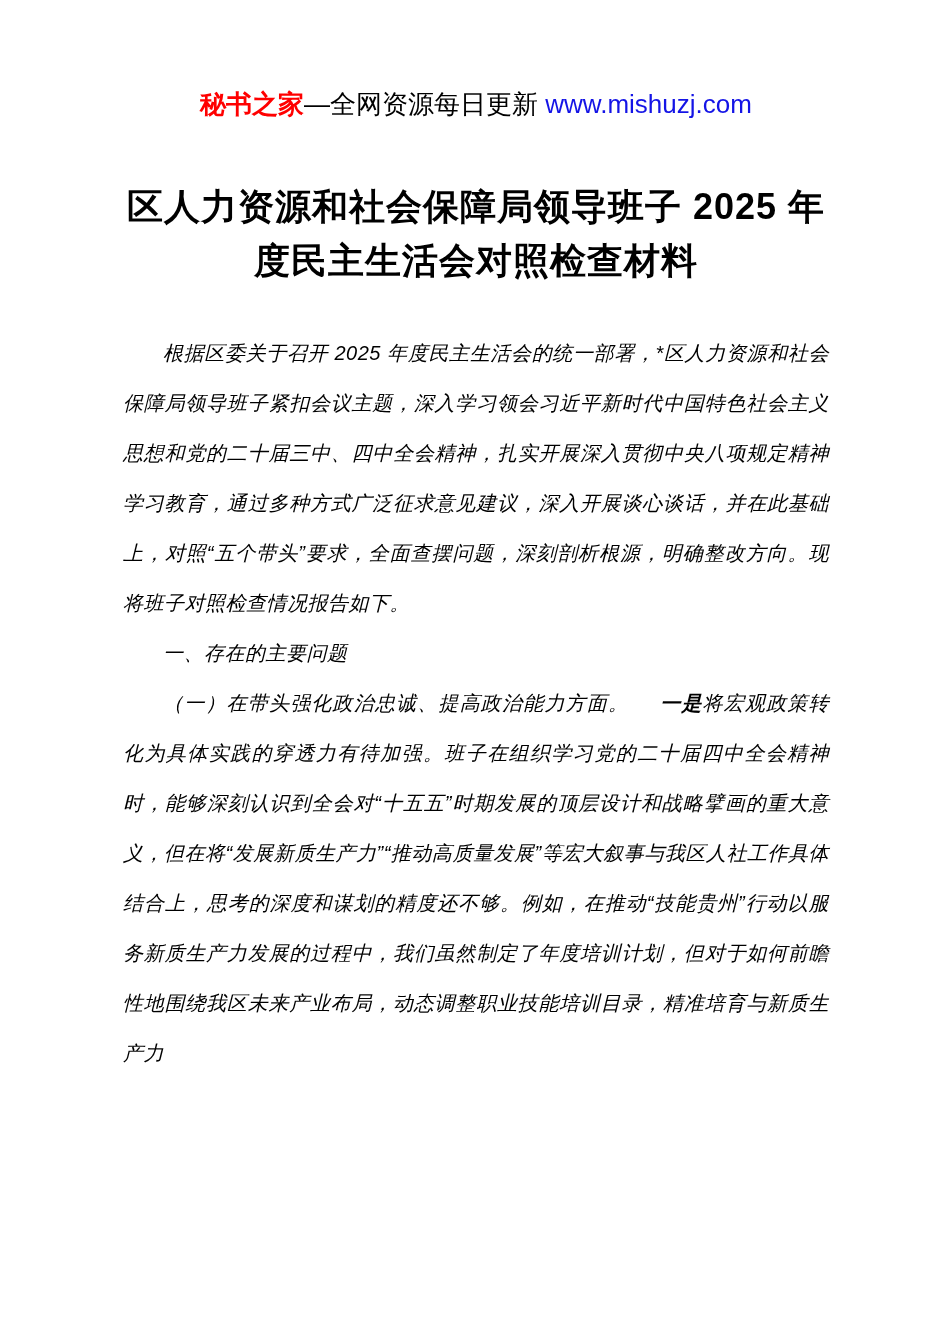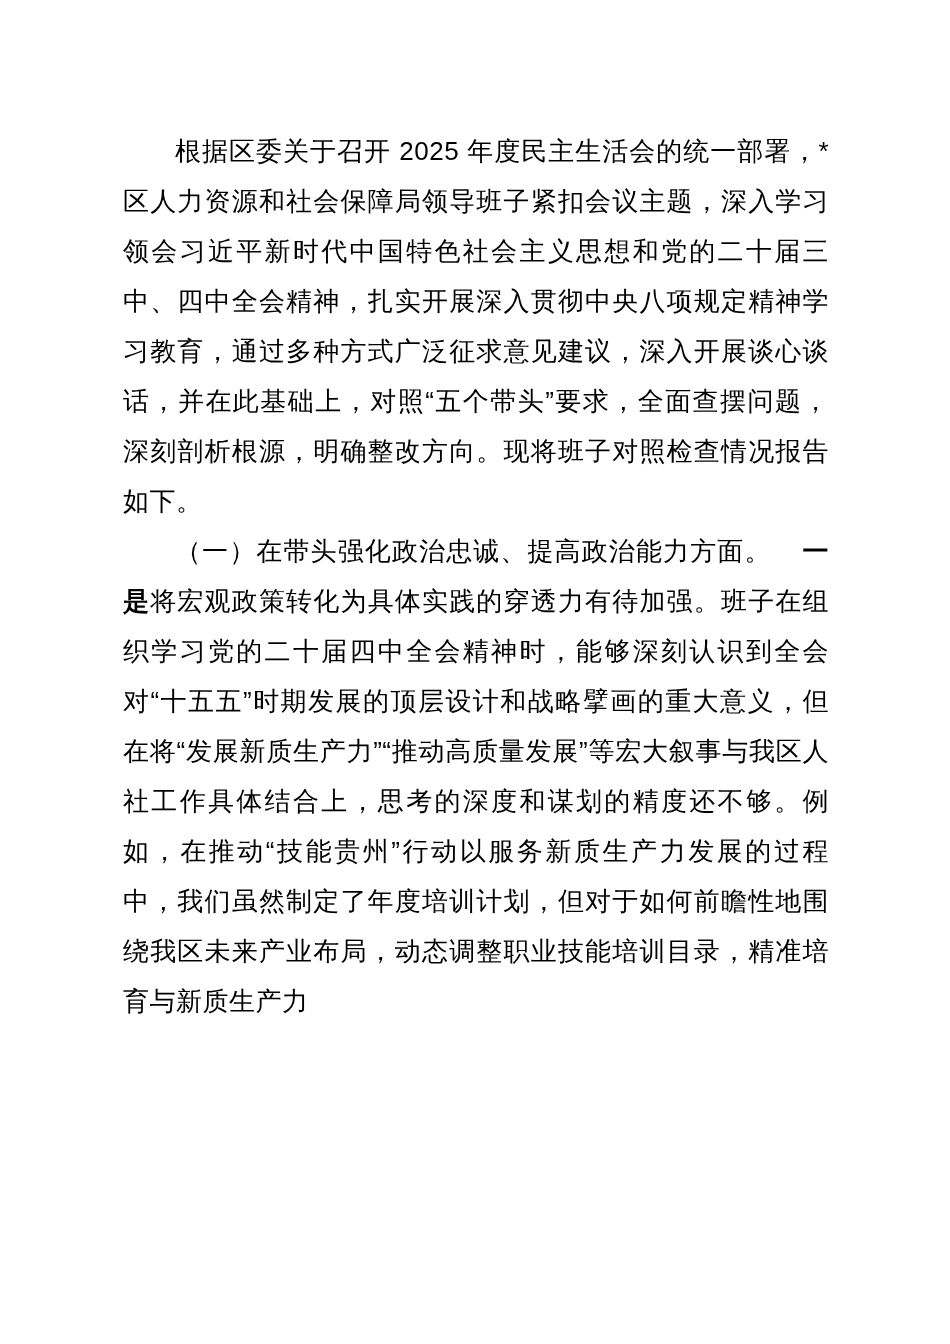--- a/index.html
+++ b/index.html
@@ -46,41 +46,47 @@
     margin: 58px 0 0 0;
     text-align: center;
     font-size: 36px;
     font-weight: bold;
     line-height: 54px;
     letter-spacing: 1px;
   }
   
   .doc-body {
     margin-top: 40px;
-    font-size: 26px;
+    font-size: 20px;
     line-height: 50px;
     text-align: justify;
     text-justify: inter-character;
     letter-spacing: 0.5px;
+    font-style: italic;
   }
   .doc-body p {
     margin: 0;
     padding: 0;
     text-indent: 2em;
   }
   .doc-body .bold-marker {
     font-weight: bold;
     margin-left: 31px;
   }
 </style>
 </head>
 <body>
 
 <div class="page">
 
+  <header class="site-header">
+    <span class="brand">秘书之家</span><span class="sep">—</span><span class="tagline">全网资源每日更新 </span><a class="url">www.mishuzj.com</a>
+  </header>
 
+  <h1 class="doc-title">区人力资源和社会保障局领导班子 2025 年度民主生活会对照检查材料</h1>
 
   <section class="doc-body">
     <p>根据区委关于召开 2025 年度民主生活会的统一部署，*区人力资源和社会保障局领导班子紧扣会议主题，深入学习领会习近平新时代中国特色社会主义思想和党的二十届三中、四中全会精神，扎实开展深入贯彻中央八项规定精神学习教育，通过多种方式广泛征求意见建议，深入开展谈心谈话，并在此基础上，对照“五个带头”要求，全面查摆问题，深刻剖析根源，明确整改方向。现将班子对照检查情况报告如下。</p>
+    <p>一、存在的主要问题</p>
     <p><span>（一）在带头强化政治忠诚、提高政治能力方面。</span><span class="bold-marker">一是</span><span>将宏观政策转化为具体实践的穿透力有待加强。班子在组织学习党的二十届四中全会精神时，能够深刻认识到全会对“十五五”时期发展的顶层设计和战略擘画的重大意义，但在将“发展新质生产力”“推动高质量发展”等宏大叙事与我区人社工作具体结合上，思考的深度和谋划的精度还不够。例如，在推动“技能贵州”行动以服务新质生产力发展的过程中，我们虽然制定了年度培训计划，但对于如何前瞻性地围绕我区未来产业布局，动态调整职业技能培训目录，精准培育与新质生产力</span></p>
   </section>
 
 </div>
 
 </body></html>

